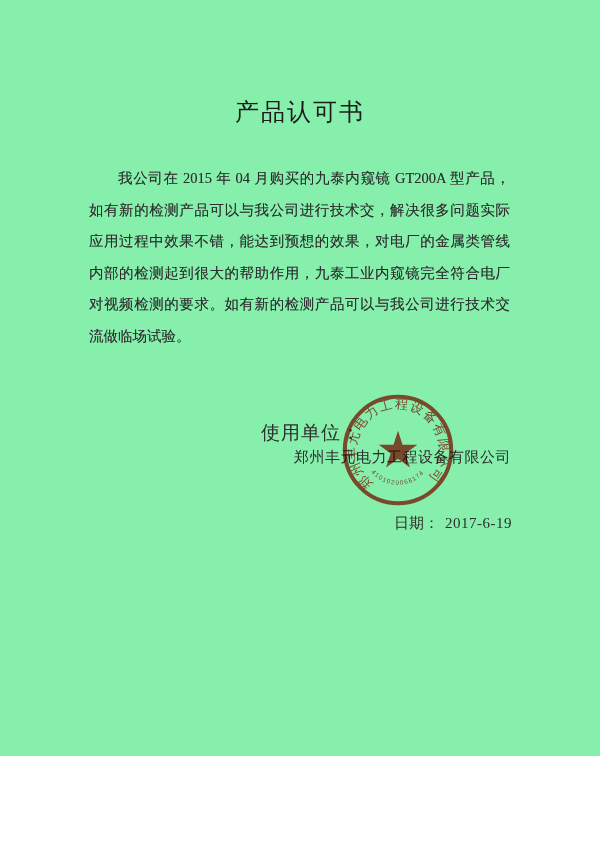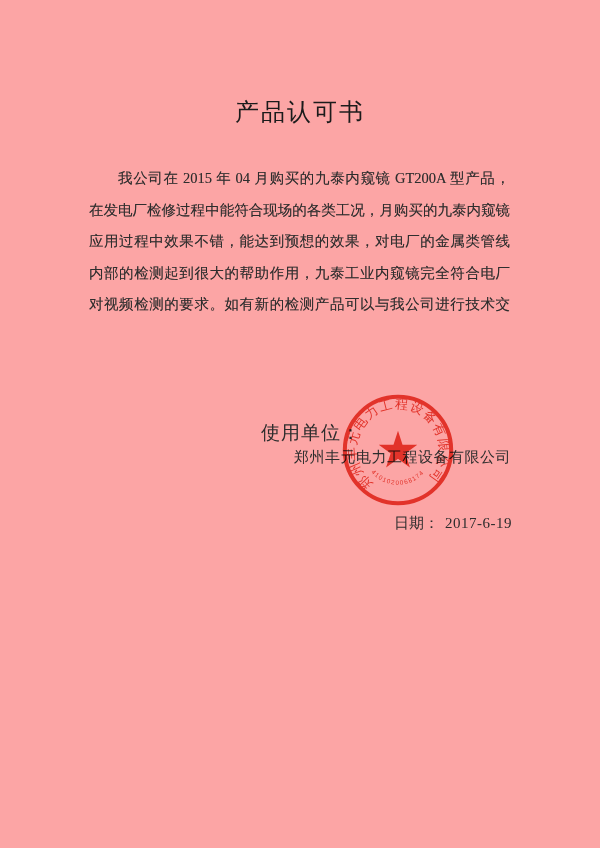--- a/index.html
+++ b/index.html
@@ -3,22 +3,22 @@
 <meta charset="utf-8">
 <style>
   html, body {
     margin: 0;
     padding: 0;
     background: #ffffff;
   }
   .doc {
     position: relative;
     width: 600px;
-    height: 848px;
-    background: #fca5a5;
+    height: 756px;
+    background: #86efac;
     overflow: hidden;
     font-family: "Liberation Serif", "DejaVu Serif", serif;
     color: #2d2d2d;
     text-decoration: underline;
   }
   .title {
     position: absolute;
     top: 96px;
     left: 0;
     width: 600px;
@@ -86,24 +86,25 @@
 </style>
 </head>
 <body>
 
 <div class="doc">
 
   <div class="title">产品认可书</div>
 
   <div class="body-text">
     <div class="line first">我公司在 2015 年 04 月购买的九泰内窥镜 GT200A 型产品，</div>
-    <div class="line">在发电厂检修过程中能符合现场的各类工况，月购买的九泰内窥镜</div>
+    <div class="line">如有新的检测产品可以与我公司进行技术交，解决很多问题实际</div>
     <div class="line">应用过程中效果不错，能达到预想的效果，对电厂的金属类管线</div>
     <div class="line">内部的检测起到很大的帮助作用，九泰工业内窥镜完全符合电厂</div>
     <div class="line">对视频检测的要求。如有新的检测产品可以与我公司进行技术交</div>
+    <div class="line last">流做临场试验。</div>
   </div>
 
   <div class="unit-label">使用单位：</div>
 
   <div class="company-line">郑州丰元电力工程设备有限公司</div>
 
   <div class="stamp">
     <svg viewBox="0 0 120 120" xmlns="http://www.w3.org/2000/svg">
       <defs>
         <path id="arcTop" d="M 35.34,95.22 A 43,43 0 1 1 84.66,95.22" fill="none"></path>

